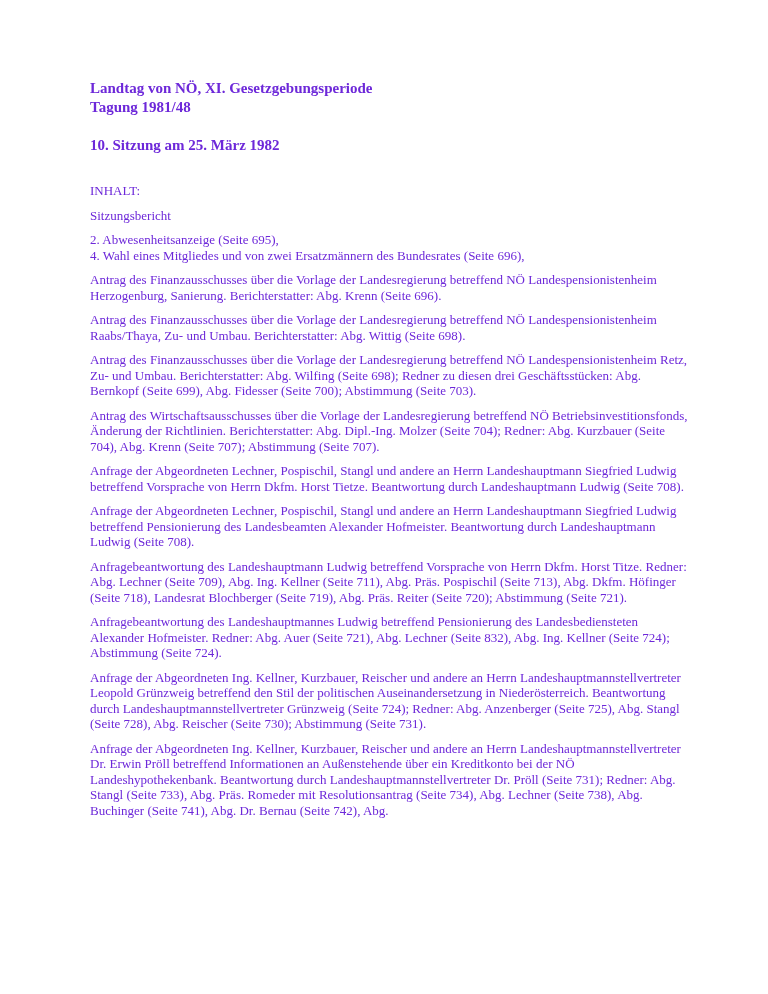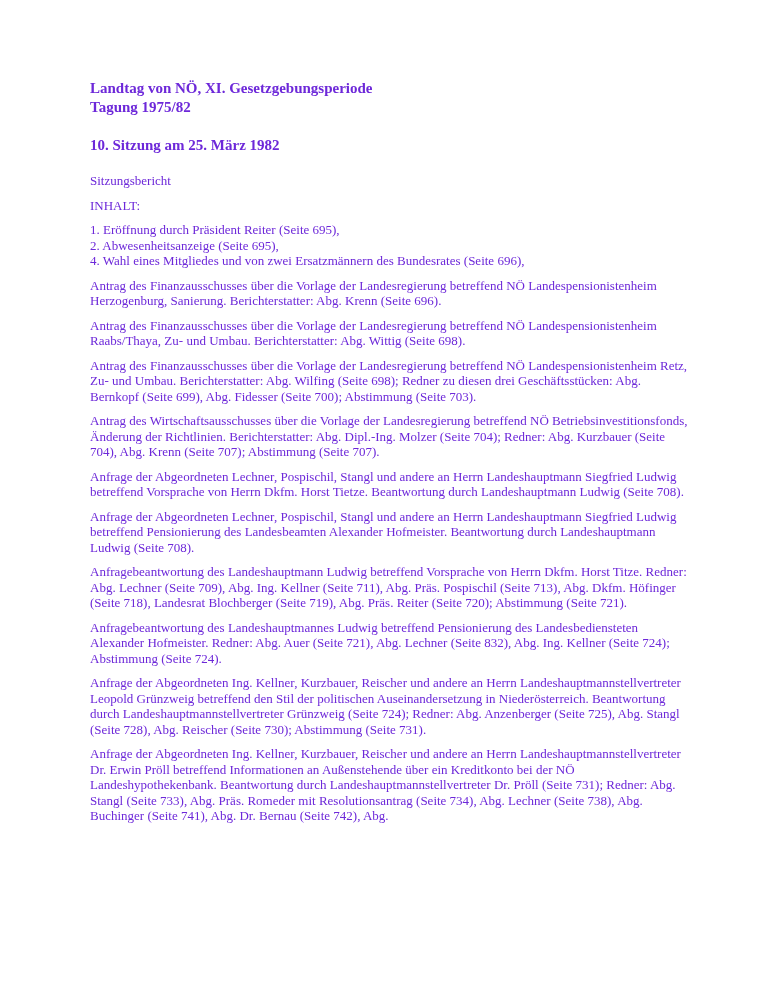--- a/index.html
+++ b/index.html
@@ -28,21 +28,21 @@
   .doc h1 {
     font-size: 15px;
     line-height: 19px;
     font-weight: bold;
     margin: 0 0 19px 0;
   }
   .doc h2 {
     font-size: 15px;
     line-height: 19px;
     font-weight: bold;
-    margin: 0 0 18px 0;
+    margin: 0 0 28px 0;
   }
   .subtitle {
     margin: 0 0 21px 0;
   }
   .inhalt-label {
     margin: 0 0 14px 0;
   }
   ul.agenda {
     list-style: none;
     margin: 0 0 9px 0;
@@ -58,31 +58,30 @@
   }
 </style>
 </head>
 <body>
 
 <div class="canvas">
   <div class="doc">
 
     <h1>
       <span>Landtag von NÖ, XI. Gesetzgebungsperiode</span><br>
-      <span>Tagung 1975/82</span>
+      <span>Tagung 1981/48</span>
     </h1>
 
     <h2>10. Sitzung am 25. März 1982</h2>
 
+    <p class="body-par inhalt-label">INHALT:</p>
+
     <p class="body-par subtitle">Sitzungsbericht</p>
 
-    <p class="body-par inhalt-label">INHALT:</p>
-
     <ul class="agenda">
-      <li>1. Eröffnung durch Präsident Reiter (Seite 695),</li>
       <li>2. Abwesenheitsanzeige (Seite 695),</li>
       <li>4. Wahl eines Mitgliedes und von zwei Ersatzmännern des Bundesrates (Seite 696),</li>
     </ul>
 
     <p class="body-par">Antrag des Finanzausschusses über die Vorlage der Landesregierung betreffend NÖ Landespensionistenheim Herzogenburg, Sanierung. Berichterstatter: Abg. Krenn (Seite 696).</p>
     <p class="body-par">Antrag des Finanzausschusses über die Vorlage der Landesregierung betreffend NÖ Landespensionistenheim Raabs/Thaya, Zu- und Umbau. Berichterstatter: Abg. Wittig (Seite 698).</p>
     <p class="body-par">Antrag des Finanzausschusses über die Vorlage der Landesregierung betreffend NÖ Landespensionistenheim Retz, Zu- und Umbau. Berichterstatter: Abg. Wilfing (Seite 698); Redner zu diesen drei Geschäftsstücken: Abg. Bernkopf (Seite 699), Abg. Fidesser (Seite 700); Abstimmung (Seite 703).</p>
     <p class="body-par">Antrag des Wirtschaftsausschusses über die Vorlage der Landesregierung betreffend NÖ Betriebsinvestitionsfonds, Änderung der Richtlinien. Berichterstatter: Abg. Dipl.-Ing. Molzer (Seite 704); Redner: Abg. Kurzbauer (Seite 704), Abg. Krenn (Seite 707); Abstimmung (Seite 707).</p>
     <p class="body-par">Anfrage der Abgeordneten Lechner, Pospischil, Stangl und andere an Herrn Landeshauptmann Siegfried Ludwig betreffend Vorsprache von Herrn Dkfm. Horst Tietze. Beantwortung durch Landeshauptmann Ludwig (Seite 708).</p>
     <p class="body-par">Anfrage der Abgeordneten Lechner, Pospischil, Stangl und andere an Herrn Landeshauptmann Siegfried Ludwig betreffend Pensionierung des Landesbeamten Alexander Hofmeister. Beantwortung durch Landeshauptmann Ludwig (Seite 708).</p>

